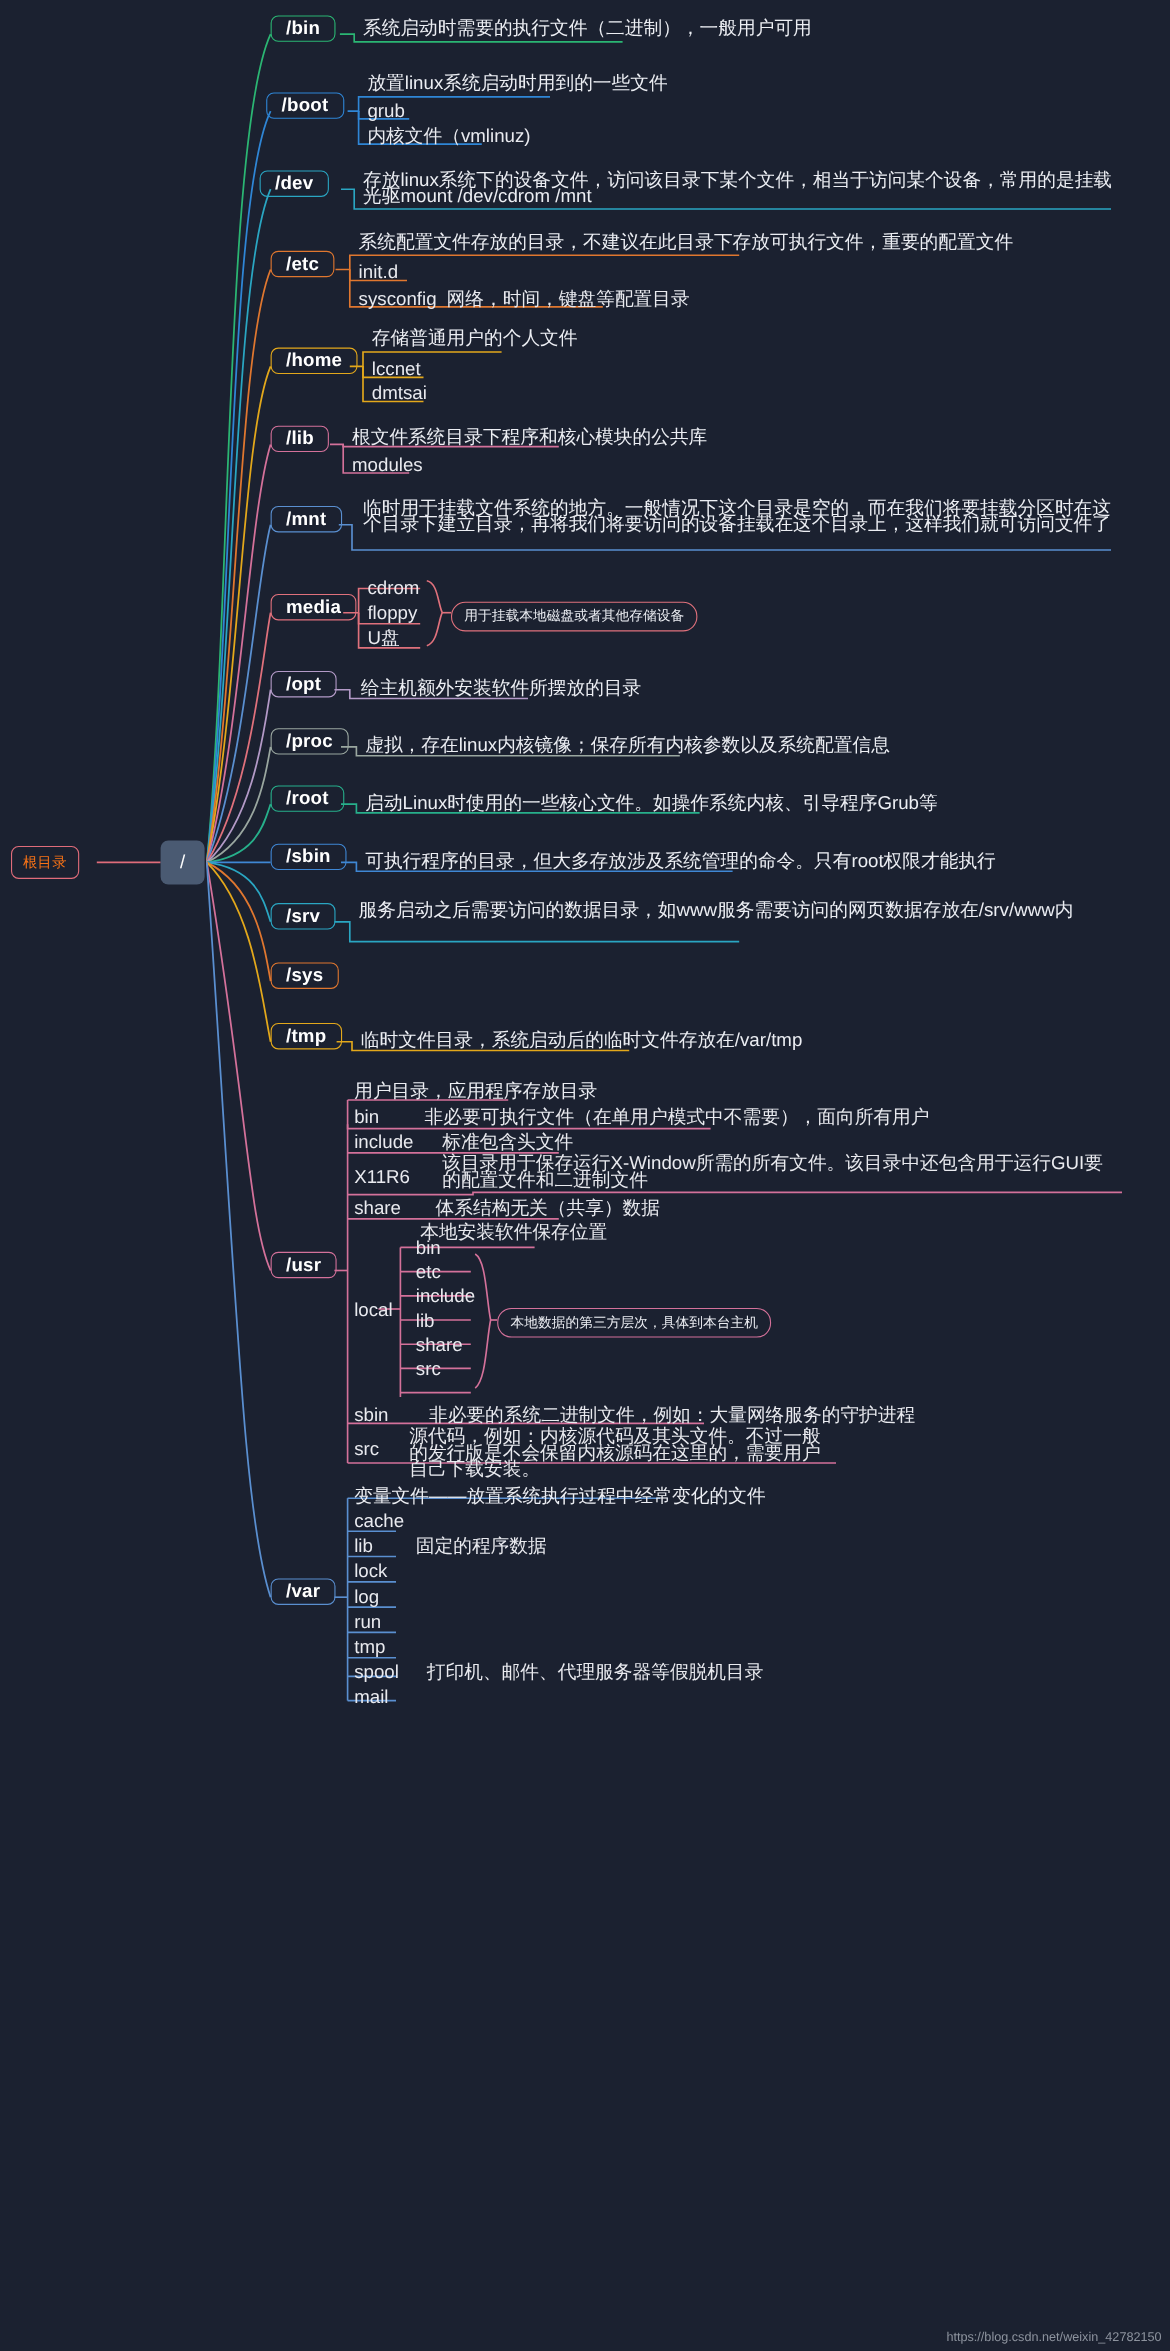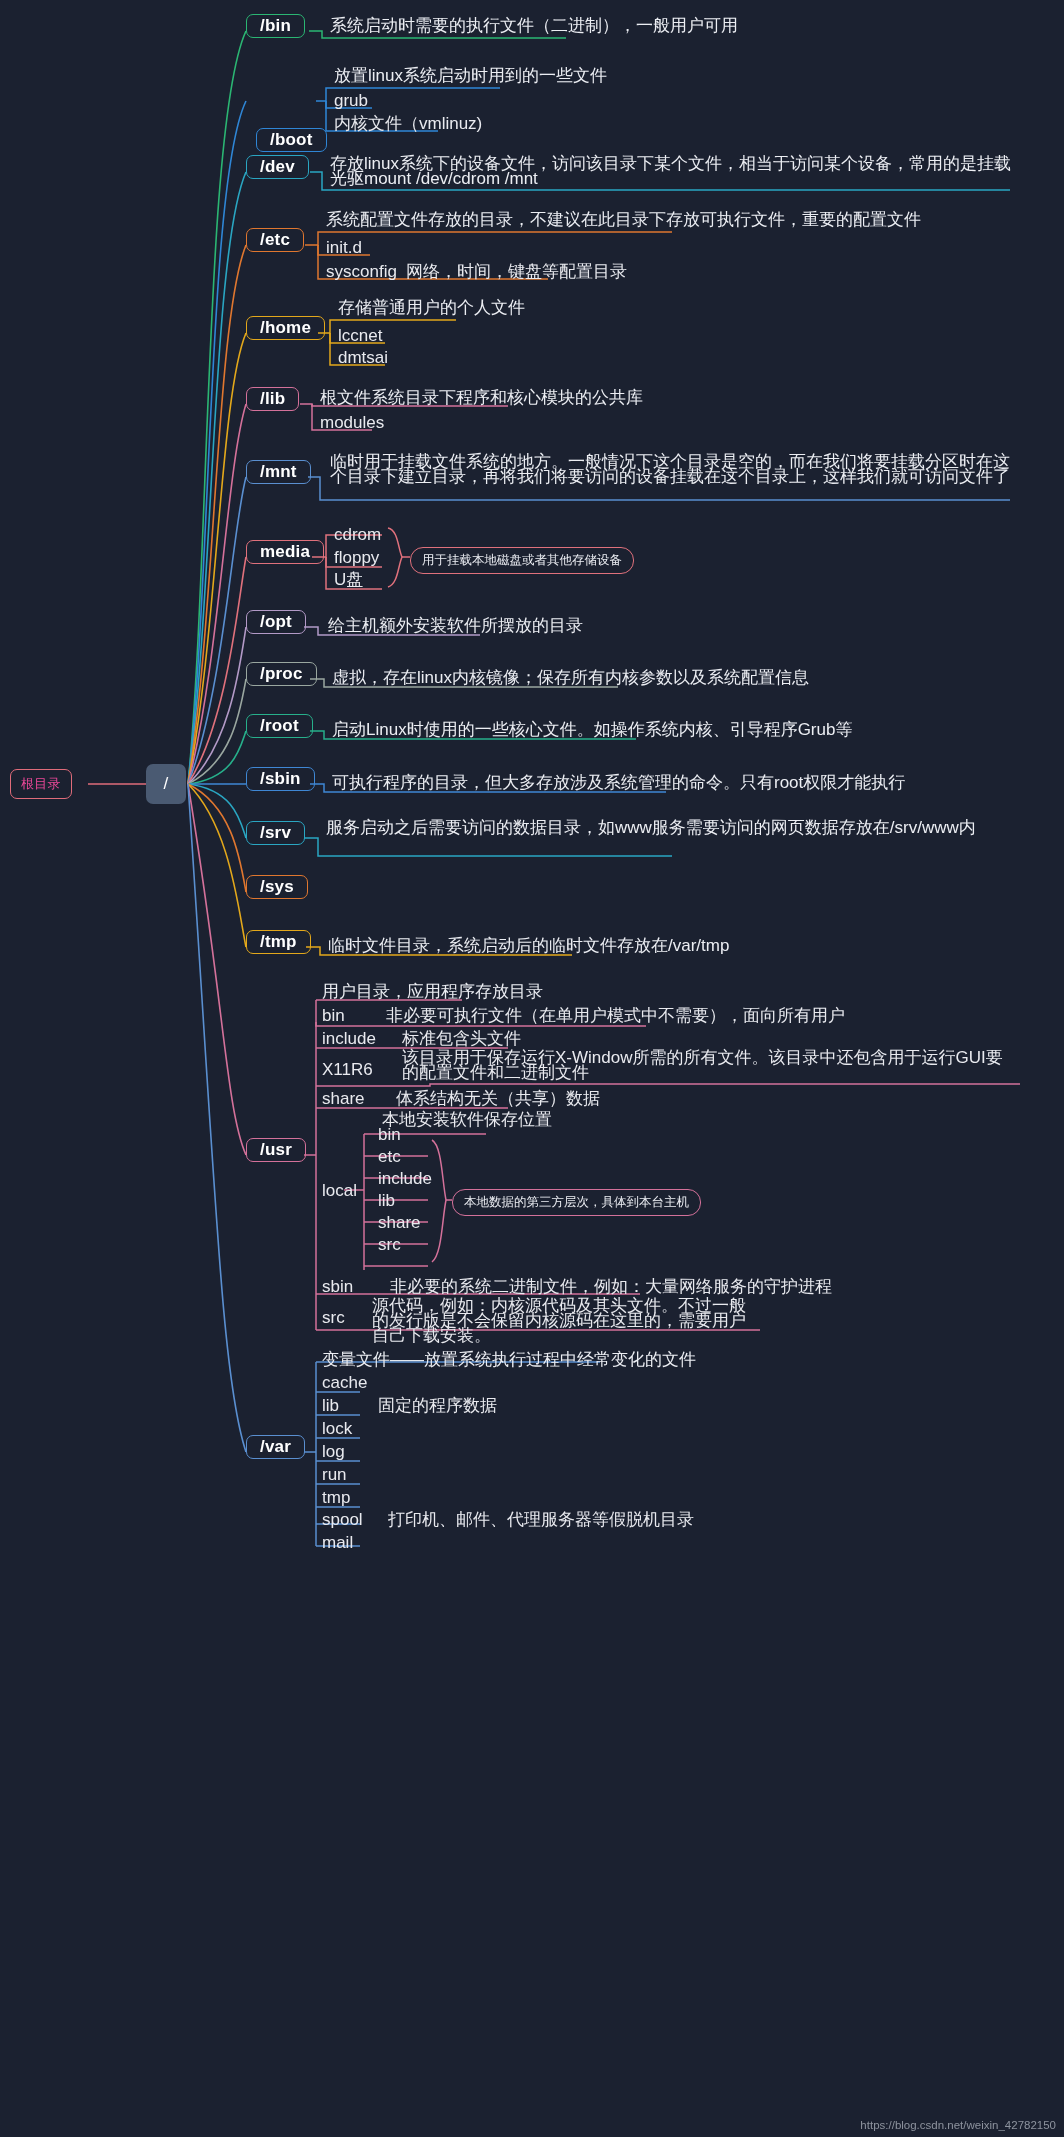--- a/index.html
+++ b/index.html
@@ -27,21 +27,21 @@
     background:transparent;
     display:flex;align-items:center;justify-content:center;
     white-space:nowrap;
     letter-spacing:.2px;
   }
   .root-node{
     font-size:13px;
     padding:0 10px;
     height:30px;
     border-color:#e06c7a;
-    color:#ec4899;
+    color:#f97316;
   }
   .slash-node{
     width:40px;height:40px;
     background:#4a5a72;
     border:none;border-radius:7px;
     color:#ffffff;font-size:17px;
   }
   .dir-node{
     height:24px;
     padding:0 13px;
@@ -187,28 +187,28 @@
   </div>
   <div class="node slash-node" style="left:146px;top:764px;">
     <span>/</span>
   </div>
 
   <div class="node dir-node" style="left:246px;top:14px;border-color:#2bb673;">
     <span>/bin</span>
   </div>
   <div class="leaf desc" style="left:330px;top:18px;">系统启动时需要的执行文件（二进制），一般用户可用</div>
 
-  <div class="node dir-node" style="left:256px;top:84px;border-color:#2f86d6;margin-top:44px;">
+  <div class="node dir-node" style="left:242px;top:84px;border-color:#2f86d6;">
     <span>/boot</span>
   </div>
   <div class="leaf desc" style="left:334px;top:68px;">放置linux系统启动时用到的一些文件</div>
   <div class="leaf" style="left:334px;top:93px;">grub</div>
   <div class="leaf" style="left:334px;top:116px;">内核文件（vmlinuz)</div>
 
-  <div class="node dir-node" style="left:246px;top:155px;border-color:#2aa6c2;">
+  <div class="node dir-node" style="left:236px;top:155px;border-color:#2aa6c2;">
     <span>/dev</span>
   </div>
   <div class="leaf desc wrap" style="left:330px;top:156px;width:690px;">存放linux系统下的设备文件，访问该目录下某个文件，相当于访问某个设备，常用的是挂载光驱mount /dev/cdrom /mnt</div>
 
   <div class="node dir-node" style="left:246px;top:228px;border-color:#e0772f;">
     <span>/etc</span>
   </div>
   <div class="leaf desc" style="left:326px;top:212px;">系统配置文件存放的目录，不建议在此目录下存放可执行文件，重要的配置文件</div>
   <div class="leaf" style="left:326px;top:240px;">init.d</div>
   <div class="leaf" style="left:326px;top:264px;">sysconfig</div>

